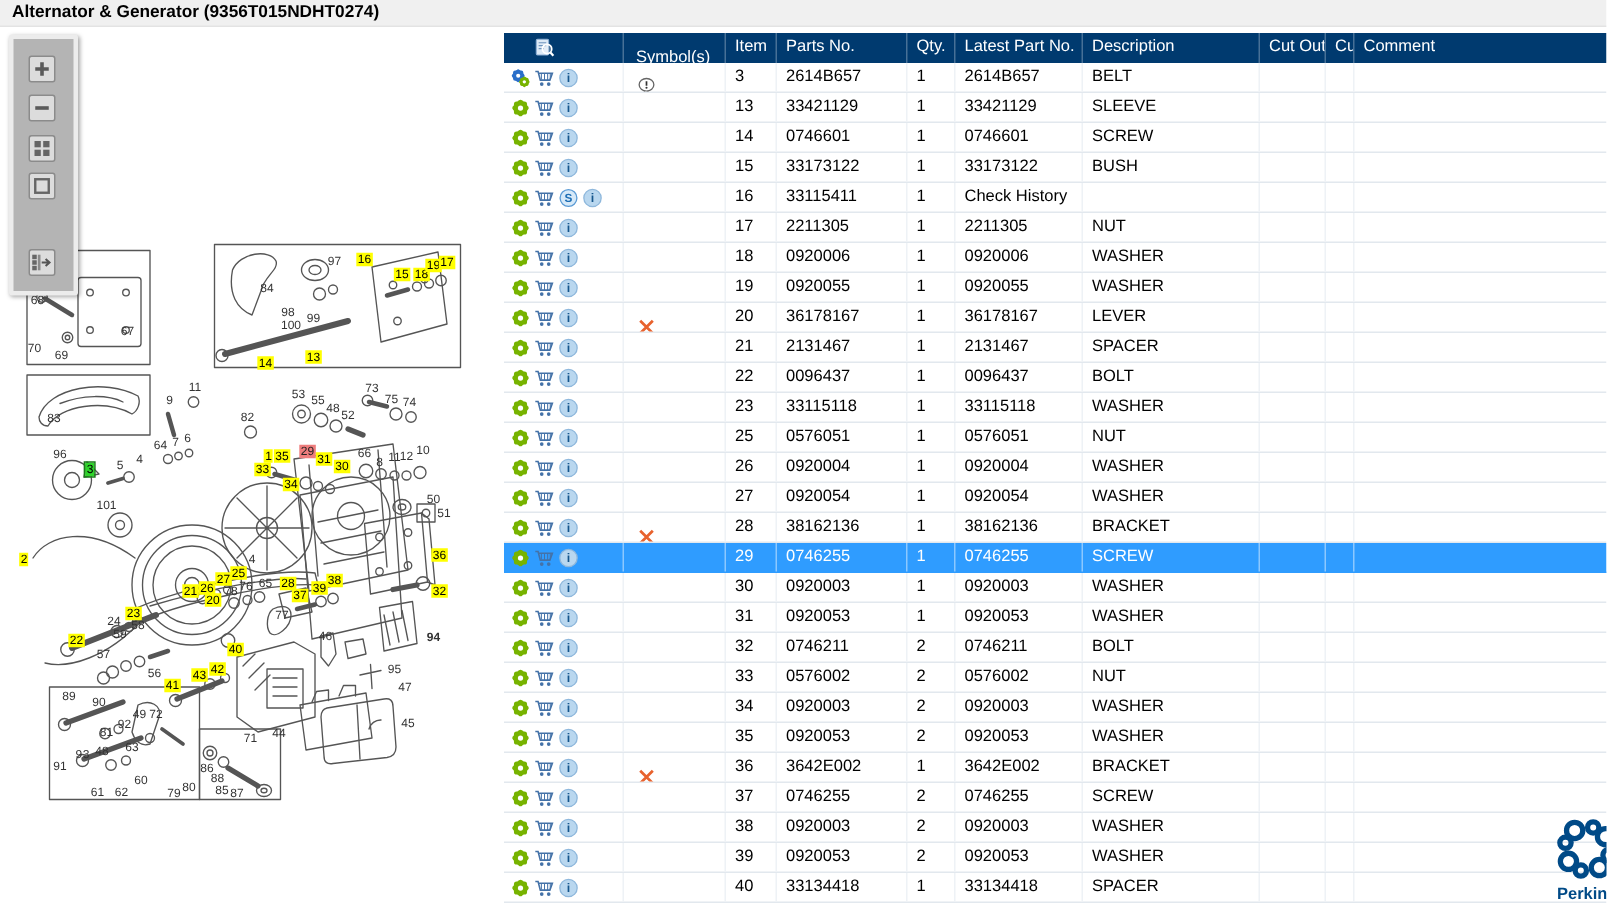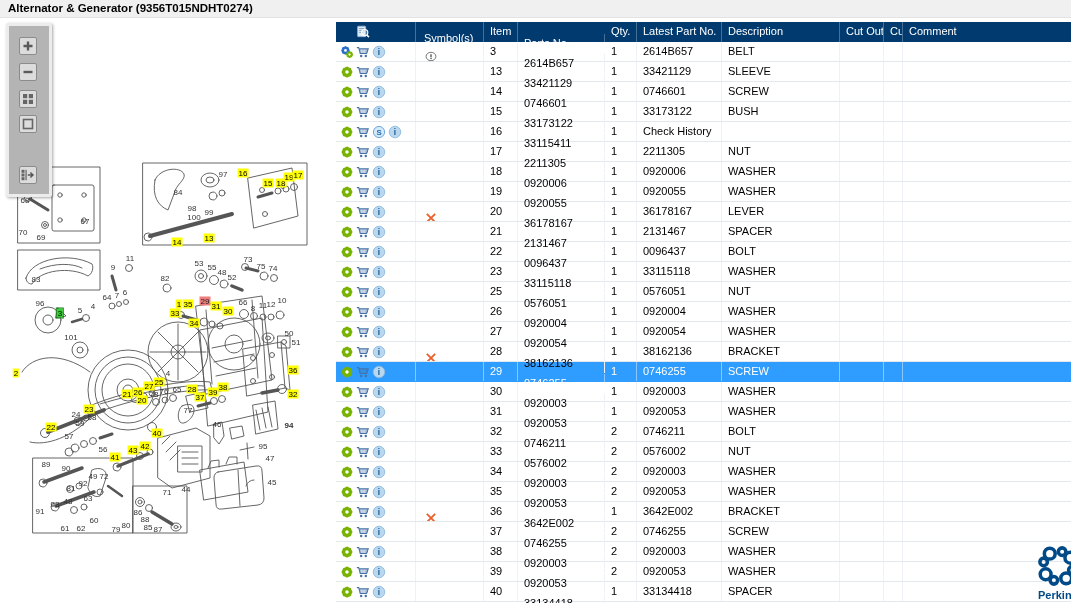--- a/index.html
+++ b/index.html
@@ -24,21 +24,21 @@
   .table{position:absolute;left:336px;top:22px;width:735px;z-index:4;}
   .thead{display:flex;height:20px;background:#003a6f;color:#fff;font-size:11px;}
   .th{box-sizing:border-box;padding:3px 0 0 6px;border-right:1px solid rgba(255,255,255,.28);white-space:nowrap;overflow:hidden;height:20px;}
   .row{display:flex;height:20px;background:#fff;border-bottom:1px solid #e2e8ee;box-sizing:border-box;font-size:11px;color:#000;}
   .row.sel{background:#2f9cff;color:#fff;border-bottom-color:#2f9cff;}
   .cell{box-sizing:border-box;padding:3px 0 0 6px;border-right:1px solid #eef2f6;white-space:nowrap;overflow:hidden;height:19px;}
   .row.sel .cell{border-right-color:rgba(255,255,255,.45);}
   .c0{width:80px;display:flex;align-items:center;padding:0 0 0 4px;gap:2px;}
   .c1{width:68px;display:flex;align-items:center;padding:12px 0 0 8px;}
   .c2{width:34px;}
-  .c3{width:87px;margin-top:12px;}
+  .c3{width:87px;}
   .c4{width:32px;}
   .c5{width:85px;}
   .c6{width:118px;}
   .c7{width:44px;}
   .c8{width:19px;}
   .c9{width:139px;border-right:none;}
   .c0 svg,.c1 svg{width:14px;height:14px;flex:0 0 auto;}
   .hic{width:17px;height:17px;margin-left:16px;}
   
   .plogo{position:absolute;left:1026px;top:546px;width:44px;height:56px;z-index:20;text-align:left;margin-left:12px;}

